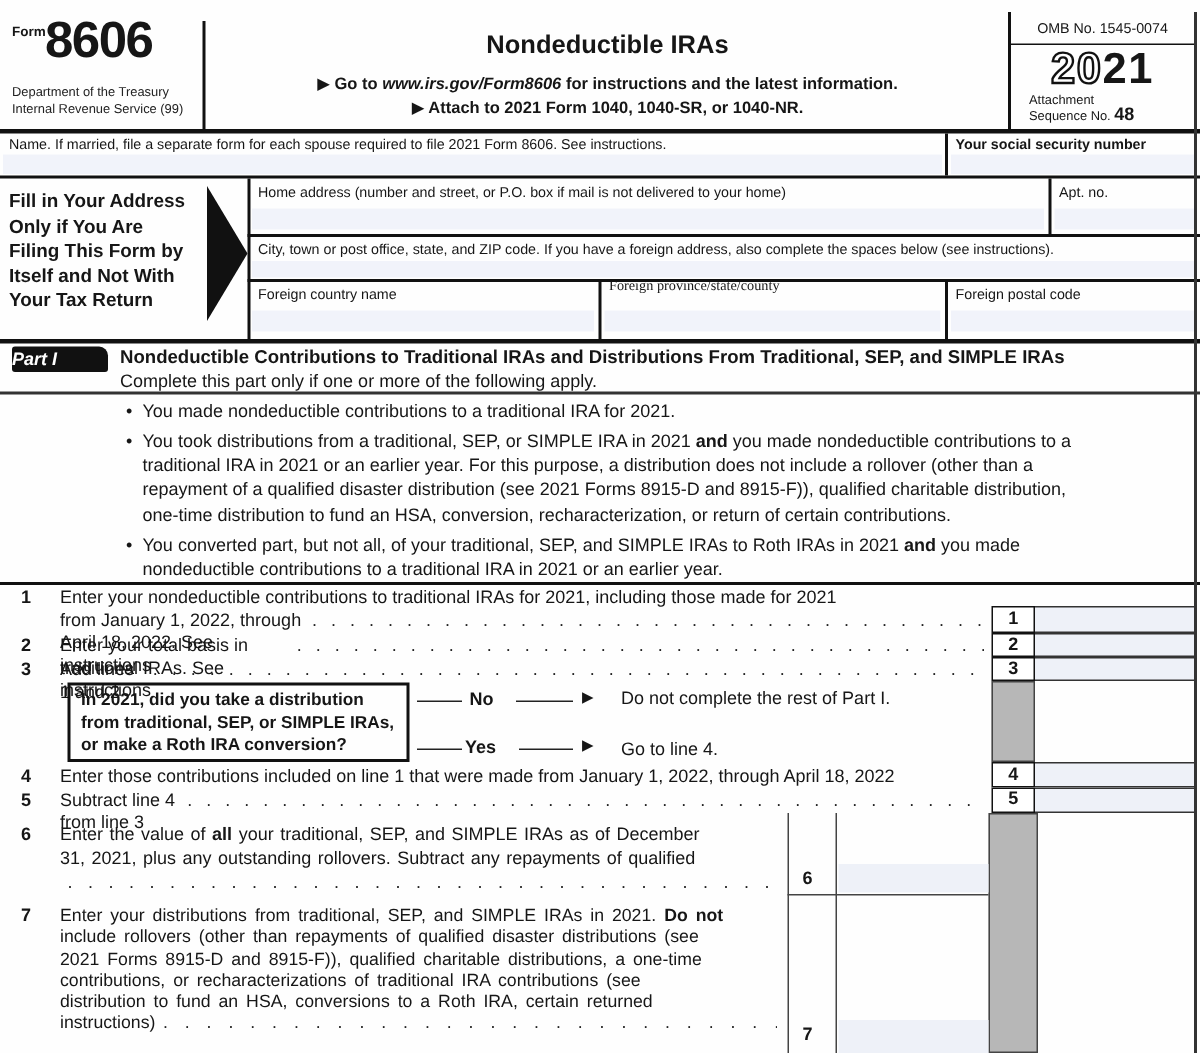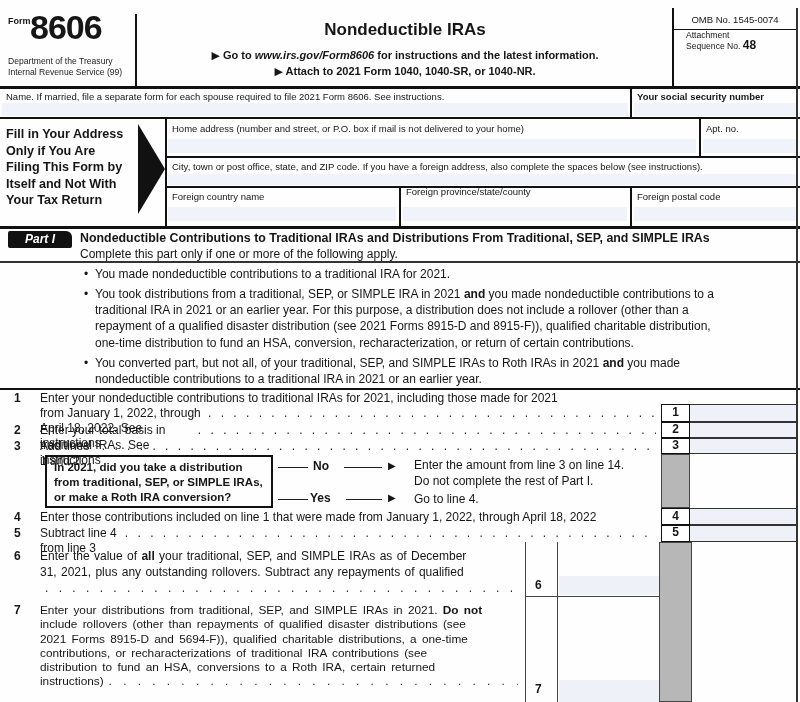--- a/index.html
+++ b/index.html
@@ -48,21 +48,21 @@
   .addr-arrow{left:138px;top:124px;width:0;height:0;border-top:45px solid transparent;border-bottom:45px solid transparent;border-left:27px solid #111;}
   .addr-vline-main{left:165px;top:119px;width:2px;height:107px;}
   .addr-label{font-size:9.5px;}
   .apt-vline{left:699px;top:119px;width:1.6px;height:38px;}
   .addr-hline1{left:165px;top:156px;width:635px;height:1.8px;}
   .addr-hline2{left:165px;top:186px;width:635px;height:1.8px;}
   .fc-vline1{left:399px;top:188px;width:1.6px;height:38px;}
   .fc-vline2{left:630px;top:188px;width:1.6px;height:38px;}
 
   
-  .part-badge{left:8px;top:231px;width:64px;height:17px;background:#111;color:#fff;font-size:12px;font-weight:bold;font-style:italic;text-align:center;line-height:17px;border-radius:2px 6px 2px 2px;}
+  .part-badge{left:8px;top:231px;width:64px;height:17px;background:#111;color:#fff;font-size:12px;font-weight:bold;font-style:italic;line-height:17px;border-radius:2px 6px 2px 2px;}
   .part-heading{left:80px;top:231px;font-size:12.4px;font-weight:bold;}
   .part-sub{left:80px;top:247px;font-size:12px;}
   .part-thinrule{left:0;top:261px;width:800px;height:1.6px;background:#333;}
 
   .bullet{font-size:12px;line-height:16.2px;padding-left:11px;position:absolute;left:84px;width:708px;}
   .bullet .glyph{position:absolute;left:0;top:0;}
 
   
   .qbox{left:45px;top:455px;width:228px;height:53px;border:2px solid #111;box-sizing:border-box;padding:3px 7px;font-size:11.5px;font-weight:bold;line-height:15.2px;}
   .dash{height:0;border-top:1.6px solid #222;}
@@ -85,20 +85,21 @@
   <div class="abs vline hdr-vline"></div>
 
   <div class="abs hdr-center">
     <div class="hdr-title">Nondeductible IRAs</div>
     <div class="hdr-instr1"><span>▶ Go to </span><span class="i">www.irs.gov/Form8606</span><span> for instructions and the latest information.</span></div>
     <div class="hdr-instr2">▶ Attach to 2021 Form 1040, 1040-SR, or 1040-NR.</div>
   </div>
 
   <div class="abs omb-box">
     <div class="omb-no">OMB No. 1545-0074</div>
+    <div class="year"><span class="year-outline">20</span><span>21</span></div>
     <div class="attach">
       <div>Attachment</div>
       <div><span>Sequence No. </span><span class="seq-no">48</span></div>
     </div>
   </div>
 
   <div class="abs rule" style="left:0;top:86px;width:800px;height:3px;"></div>
 
   <span class="abs name-label">Name. If married, file a separate form for each spouse required to file 2021 Form 8606. See instructions.</span>
   <div class="abs tint" style="left:2px;top:103px;width:626px;height:13px;"></div>
@@ -124,21 +125,21 @@
   <div class="abs tint" style="left:703px;top:139px;width:93px;height:14px;"></div>
   <div class="abs rule addr-hline1"></div>
 
   <span class="abs addr-label" style="left:172px;top:161px;">City, town or post office, state, and ZIP code. If you have a foreign address, also complete the spaces below (see instructions).</span>
   <div class="abs tint" style="left:168px;top:174px;width:628px;height:11px;"></div>
   <div class="abs rule addr-hline2"></div>
 
   <span class="abs addr-label" style="left:172px;top:191px;">Foreign country name</span>
   <div class="abs tint" style="left:168px;top:207px;width:228px;height:14px;"></div>
   <div class="abs vline fc-vline1"></div>
-  <span class="abs addr-label" style="left:406px;top:186px;">Foreign province/state/county</span>
+  <span class="abs addr-label" style="left:406px;top:186px;font-family:Liberation Serif, serif;">Foreign province/state/county</span>
   <div class="abs tint" style="left:403px;top:207px;width:224px;height:14px;"></div>
   <div class="abs vline fc-vline2"></div>
   <span class="abs addr-label" style="left:637px;top:191px;">Foreign postal code</span>
   <div class="abs tint" style="left:634px;top:207px;width:162px;height:14px;"></div>
 
   <div class="abs rule" style="left:0;top:226px;width:800px;height:3px;"></div>
 
   <div class="abs part-badge">Part I</div>
   <div class="abs part-sub">Complete this part only if one or more of the following apply.</div>
   <div class="abs part-heading">Nondeductible Contributions to Traditional IRAs and Distributions From Traditional, SEP, and SIMPLE IRAs</div>
@@ -193,21 +194,20 @@
   <div class="abs qbox">
     <div>In 2021, did you take a distribution</div>
     <div>from traditional, SEP, or SIMPLE IRAs,</div>
     <div>or make a Roth IRA conversion?</div>
   </div>
   <div class="abs dash" style="left:278px;top:467px;width:30px;"></div>
   <span class="abs b" style="left:313px;top:459px;font-size:12px;">No</span>
   <div class="abs dash" style="left:344px;top:467px;width:38px;"></div>
   <span class="abs dec-arrow" style="left:388px;top:460px;">▶</span>
   <div class="abs dec-text" style="left:414px;top:457px;">
-    <div>Enter the amount from line 3 on line 14.</div>
     <div>Do not complete the rest of Part I.</div>
   </div>
   <div class="abs dash" style="left:278px;top:499px;width:30px;"></div>
   <span class="abs b" style="left:310px;top:491px;font-size:12px;">Yes</span>
   <div class="abs dash" style="left:346px;top:499px;width:36px;"></div>
   <span class="abs dec-arrow" style="left:388px;top:492px;">▶</span>
   <span class="abs dec-text" style="left:414px;top:491px;">Go to line 4.</span>
 
   <div class="abs graycell" style="left:661px;top:453.5px;width:29px;height:54.5px;"></div>
 
@@ -237,21 +237,21 @@
       </div>
   </div>
   <span class="abs lnum" style="left:535px;top:578px;">6</span>
   <div class="abs amtfield" style="left:558.5px;top:576px;width:100.5px;height:19px;border-top:none;border-bottom:none;"></div>
   <div class="abs" style="left:525px;top:595.5px;width:134px;height:1.4px;background:#444;"></div>
 
   <span class="abs lnum" style="left:14px;top:603px;">7</span>
   <div class="abs" style="left:40px;top:603px;width:478px;font-size:11.8px;line-height:14.3px;word-spacing:2px;">
     <div><span>Enter your distributions from traditional, SEP, and SIMPLE IRAs in 2021. </span><span class="b">Do not</span></div>
     <div>include rollovers (other than repayments of qualified disaster distributions (see</div>
-    <div>2021 Forms 8915-D and 5694-F)), qualified charitable distributions, a one-time</div>
+    <div>2021 Forms 8915-D and 8915-F)), qualified charitable distributions, a one-time</div>
     <div>contributions, or recharacterizations of traditional IRA contributions (see</div>
     <div>distribution to fund an HSA, conversions to a Roth IRA, certain returned</div>
     <div class="dotrow">
         <span>instructions)</span>
         <span class="dots">. . . . . . . . . . . . . . . . . . . . . . . . . . . . . . . . . . . . . . . . . . . . . . . . . . . . . . . . . . . . . . . . . . . . . . . .</span>
       </div>
   </div>
   <span class="abs lnum" style="left:535px;top:682px;">7</span>
   <div class="abs amtfield" style="left:558.5px;top:680px;width:100.5px;height:22px;border-top:none;border-bottom:none;"></div>
 

